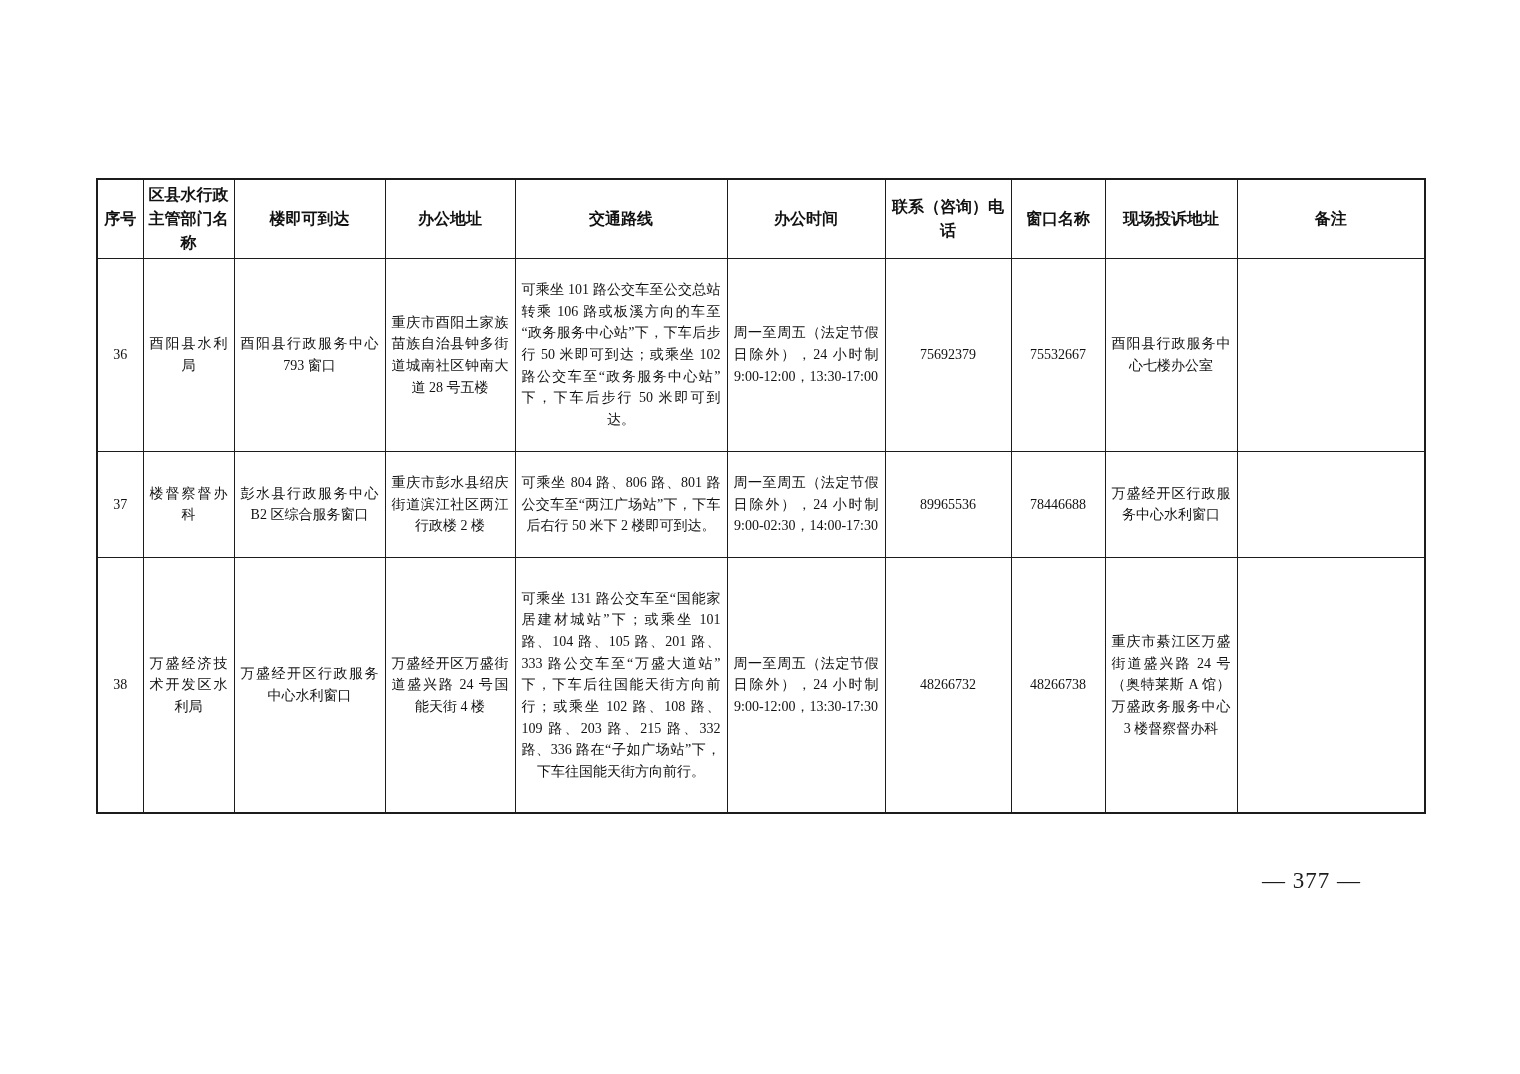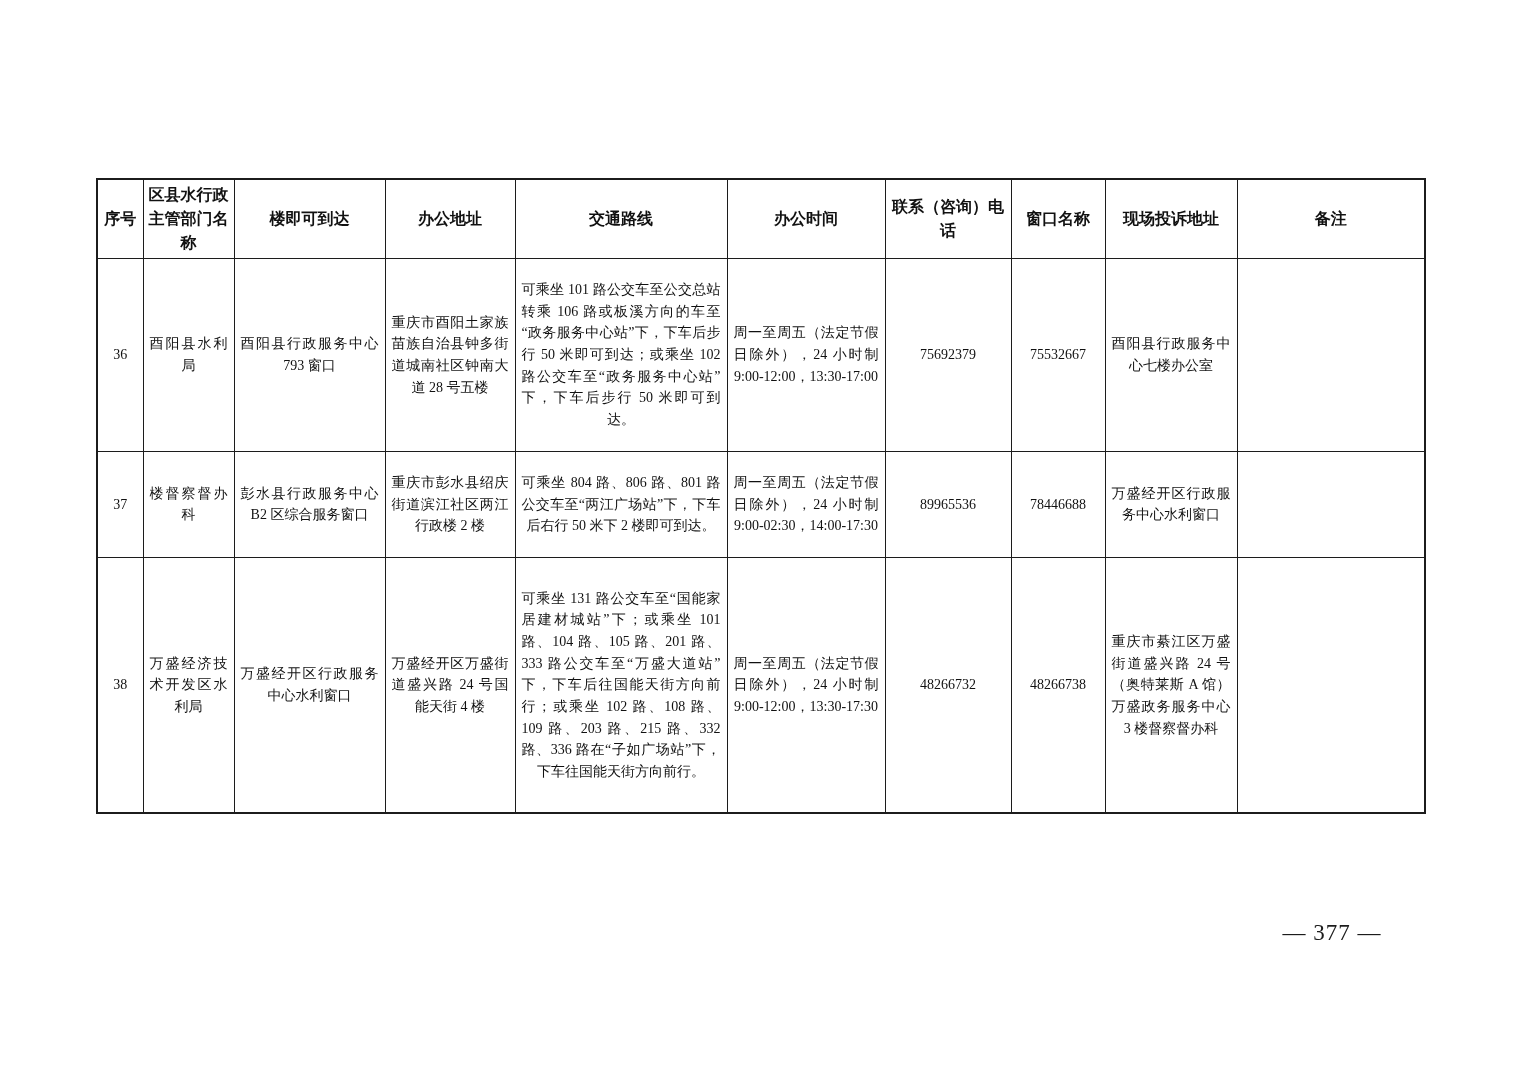--- a/index.html
+++ b/index.html
@@ -44,23 +44,22 @@
     text-align-last: center;
     padding: 3px 4px;
   }
   .doc-table thead tr { height: 75px; }
   .doc-table tr.row-36 { height: 185px; }
   .doc-table tr.row-37 { height: 105px; }
   .doc-table tr.row-38 { height: 256px; }
   .page-number {
     position: absolute;
     left: 1262px;
-    top: 920px;
+    top: 868px;
     width: 140px;
-    text-align: center;
     font-size: 23px;
     letter-spacing: 1px;
     color: #1c1c1c;
     white-space: nowrap;
   }
 </style>
 </head>
 <body>
 
 <table class="doc-table">

